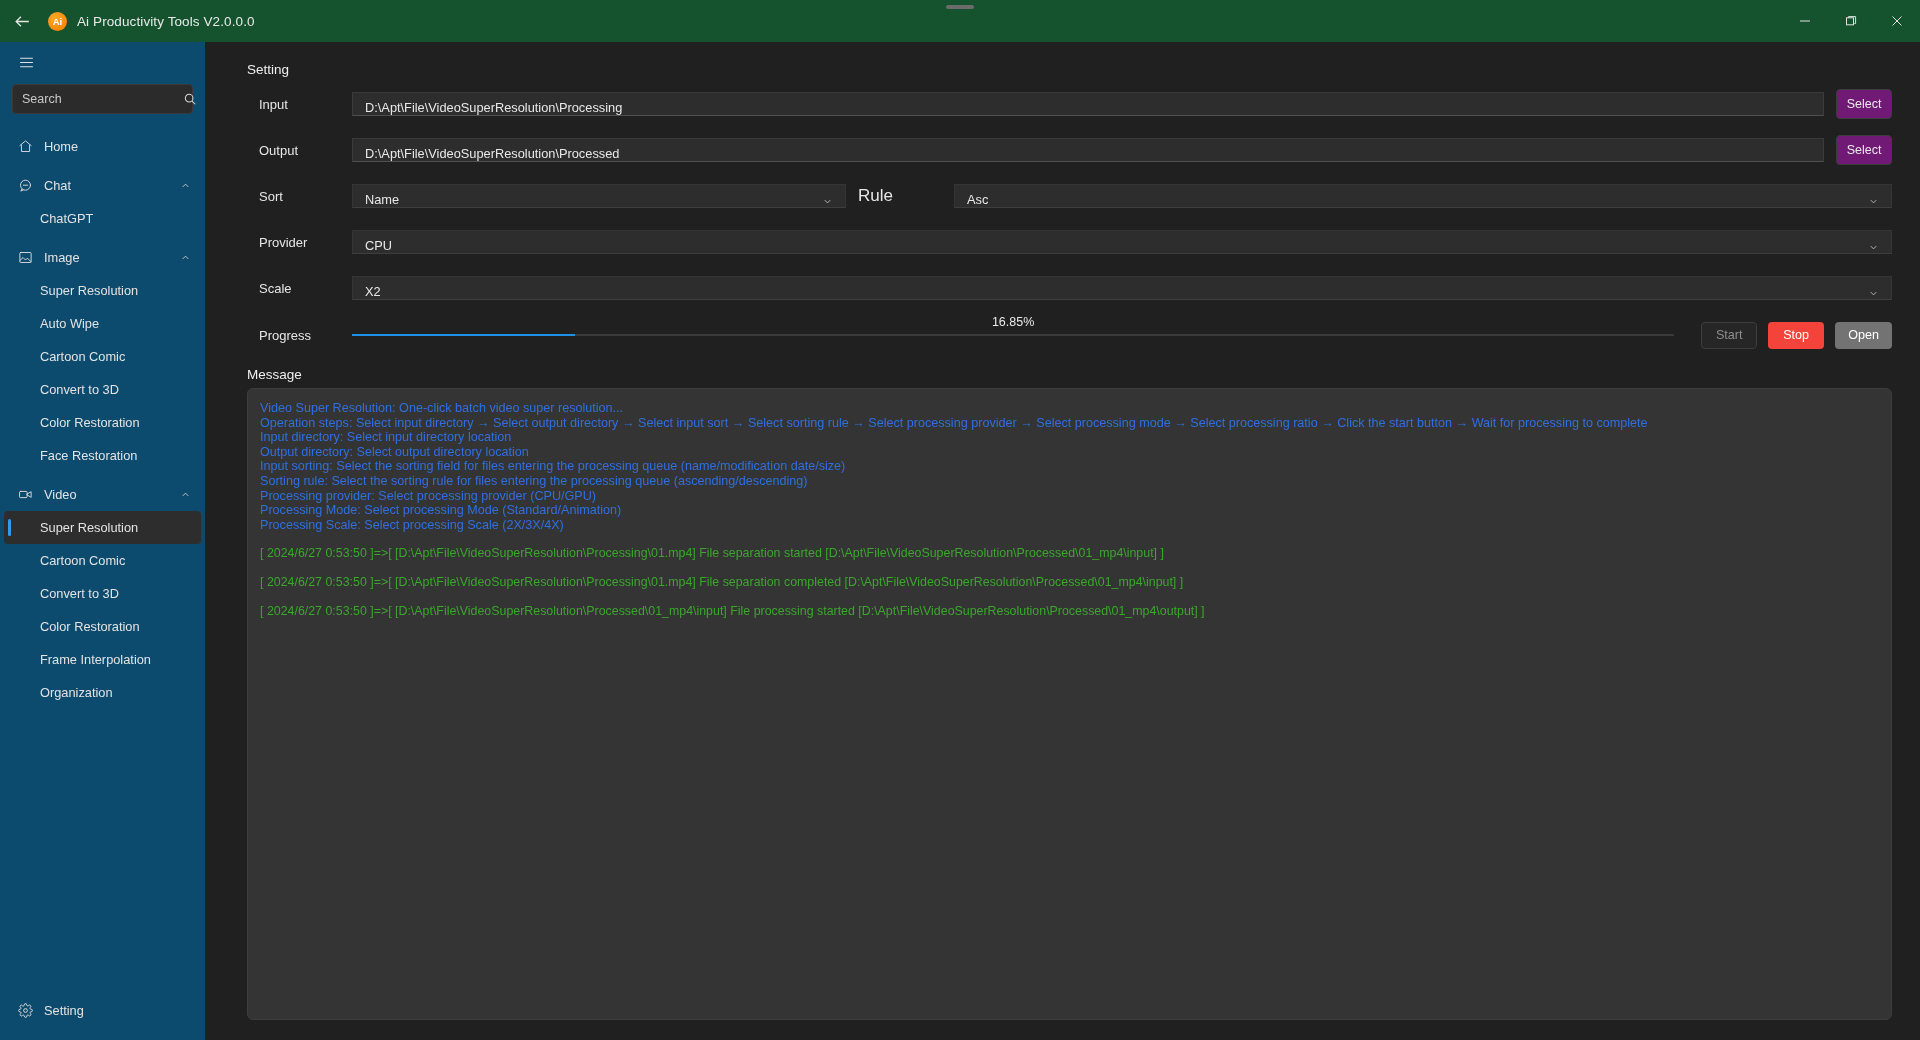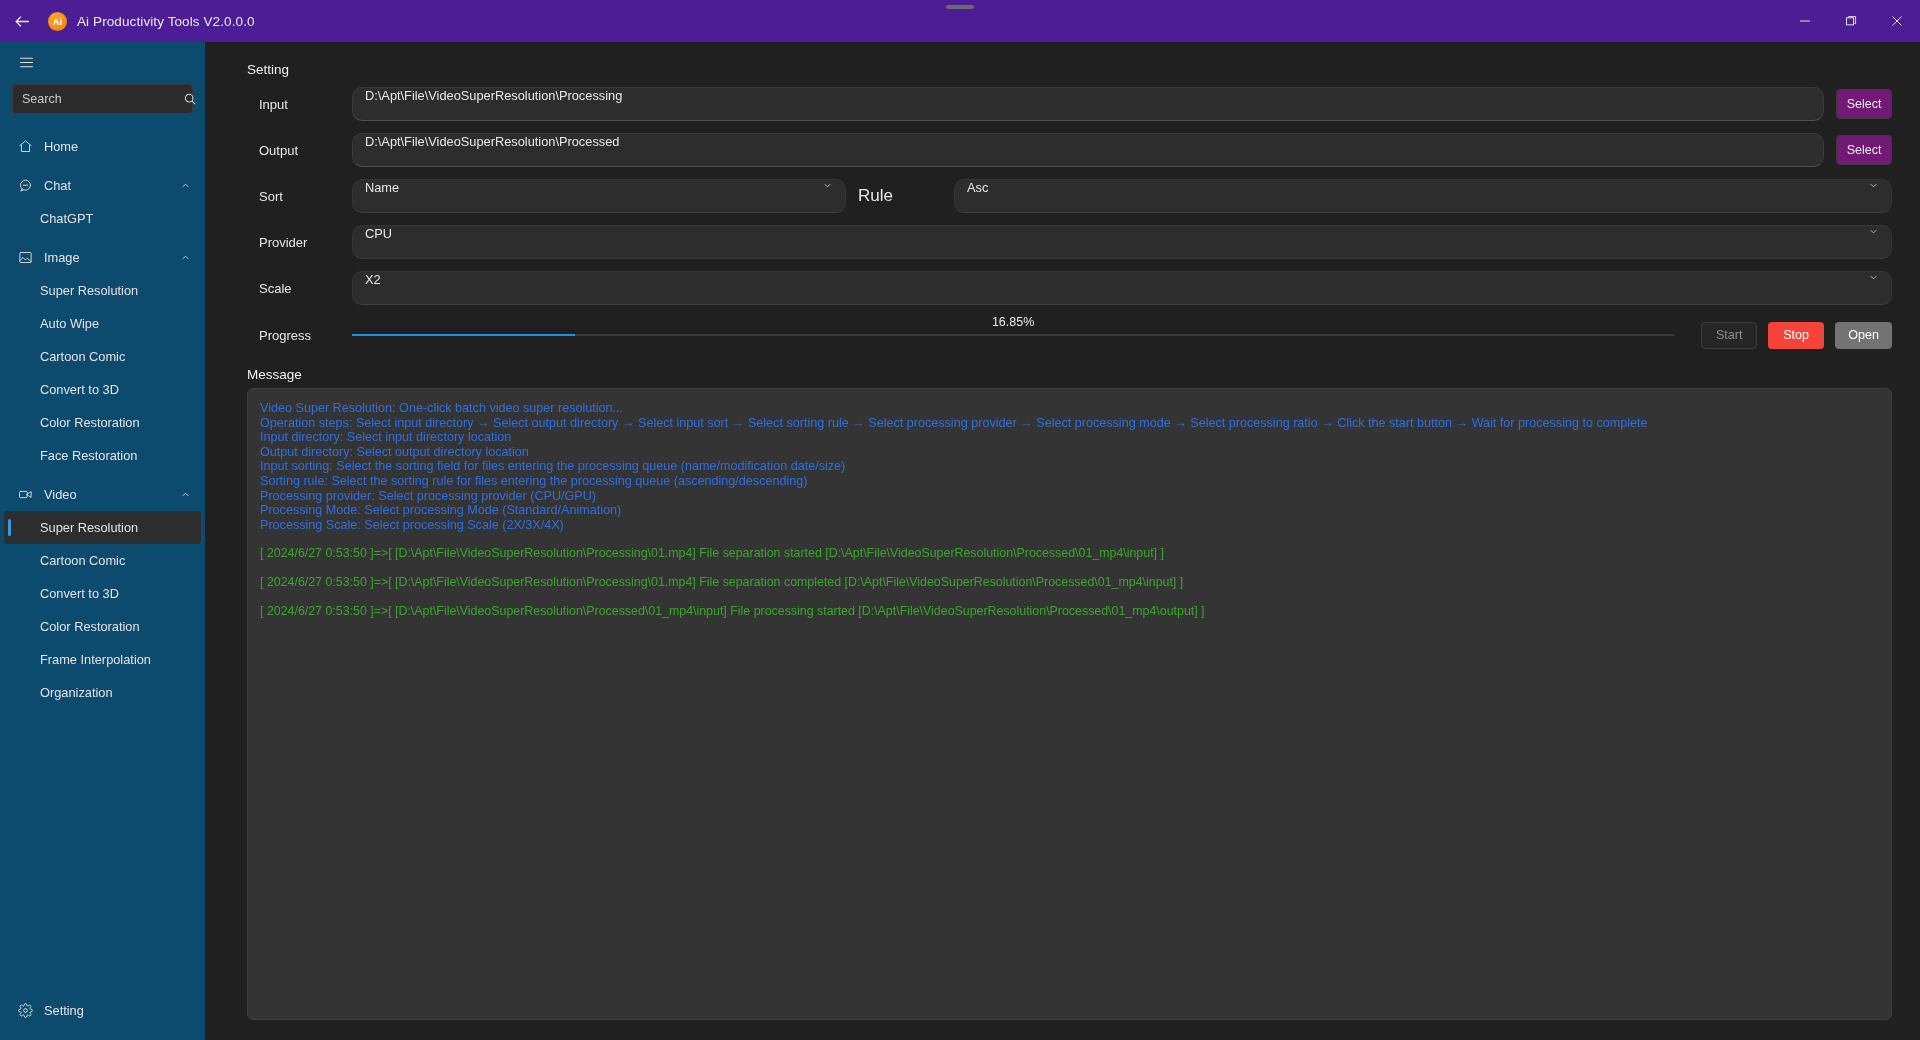--- a/index.html
+++ b/index.html
@@ -9,21 +9,21 @@
     font-family: "Liberation Sans", sans-serif;
     color: #e8e8e8;
     overflow: hidden;
   }
   #app { position: relative; width: 1920px; height: 1040px; display: flex; flex-direction: column; }
 
   
   .titlebar {
     height: 42px; flex: 0 0 42px;
     display: flex; align-items: center;
-    background: #4c1d95;
+    background: #14532d;
     position: relative;
   }
   .tb-back {
     width: 44px; height: 42px;
     display: flex; align-items: center; justify-content: center;
     color: #e6e6e6;
   }
   .tb-back svg { width: 19px; height: 19px; }
   .tb-logo {
     width: 19px; height: 19px; border-radius: 50%;
@@ -112,23 +112,23 @@
     display: flex; flex-direction: column;
   }
   .section-title { font-size: 13.5px; color: #efefef; margin: 8px 0 8px 0; }
 
   .formrow { display: flex; align-items: center; height: 38px; margin-bottom: 8px; }
   .flabel {
     width: 105px; flex: 0 0 105px;
     font-size: 13px; color: #e6e6e6; padding-left: 12px;
   }
   .ctl {
-    height: 34px; background: #2d2d2d;
+    height: 24px; background: #2d2d2d;
     border: 1px solid #3a3a3a; border-bottom-color: #505050;
-    border-radius: 10px; display: flex; align-items: flex-start;
+    border-radius: 0; display: flex; align-items: flex-end;
     padding: 0 12px; color: #e8e8e8; font-size: 12.8px;
     flex: 1; min-width: 0;
   }
   .ctl.select { border-color: #353535; border-bottom-color: #3e3e3e; background: #2d2d2d; }
   .ctl span.val { white-space: nowrap; overflow: hidden; text-overflow: ellipsis; }
   .ctl .caret { margin-left: auto; width: 11px; height: 11px; color: #cfcfcf; flex: 0 0 11px; }
   .selbtn {
     width: 56px; flex: 0 0 56px; height: 30px; margin-left: 12px;
     background: #701a75; border: 1px solid #3c3c3c; border-radius: 4px;
     color: #e9e9e9; font-size: 12.5px;

